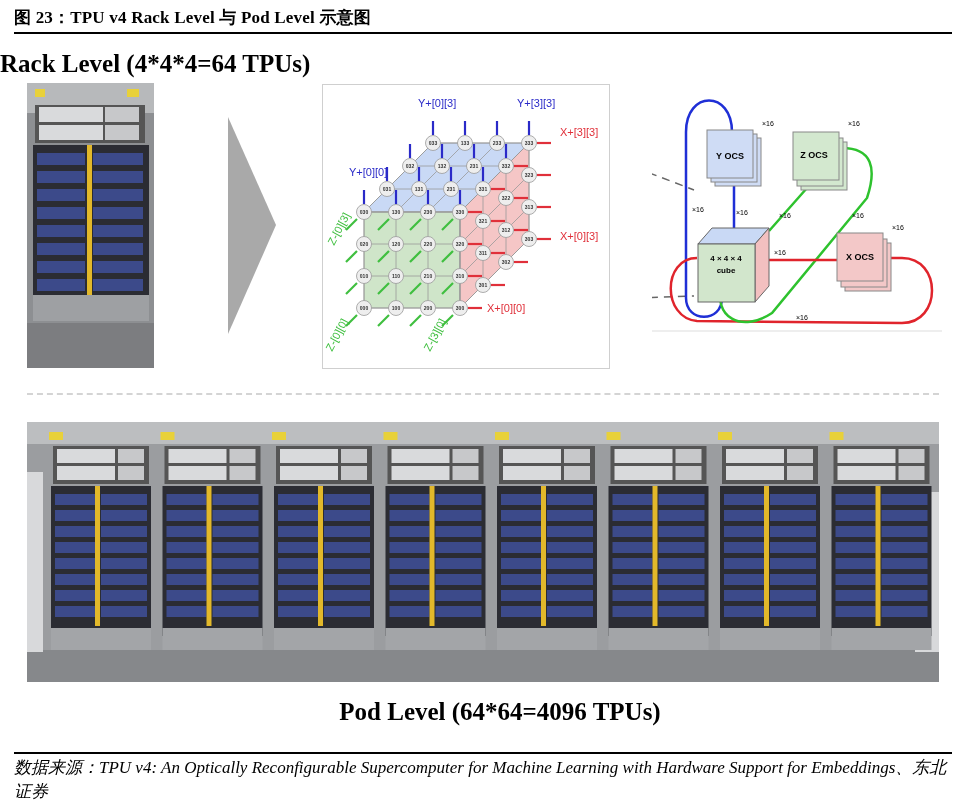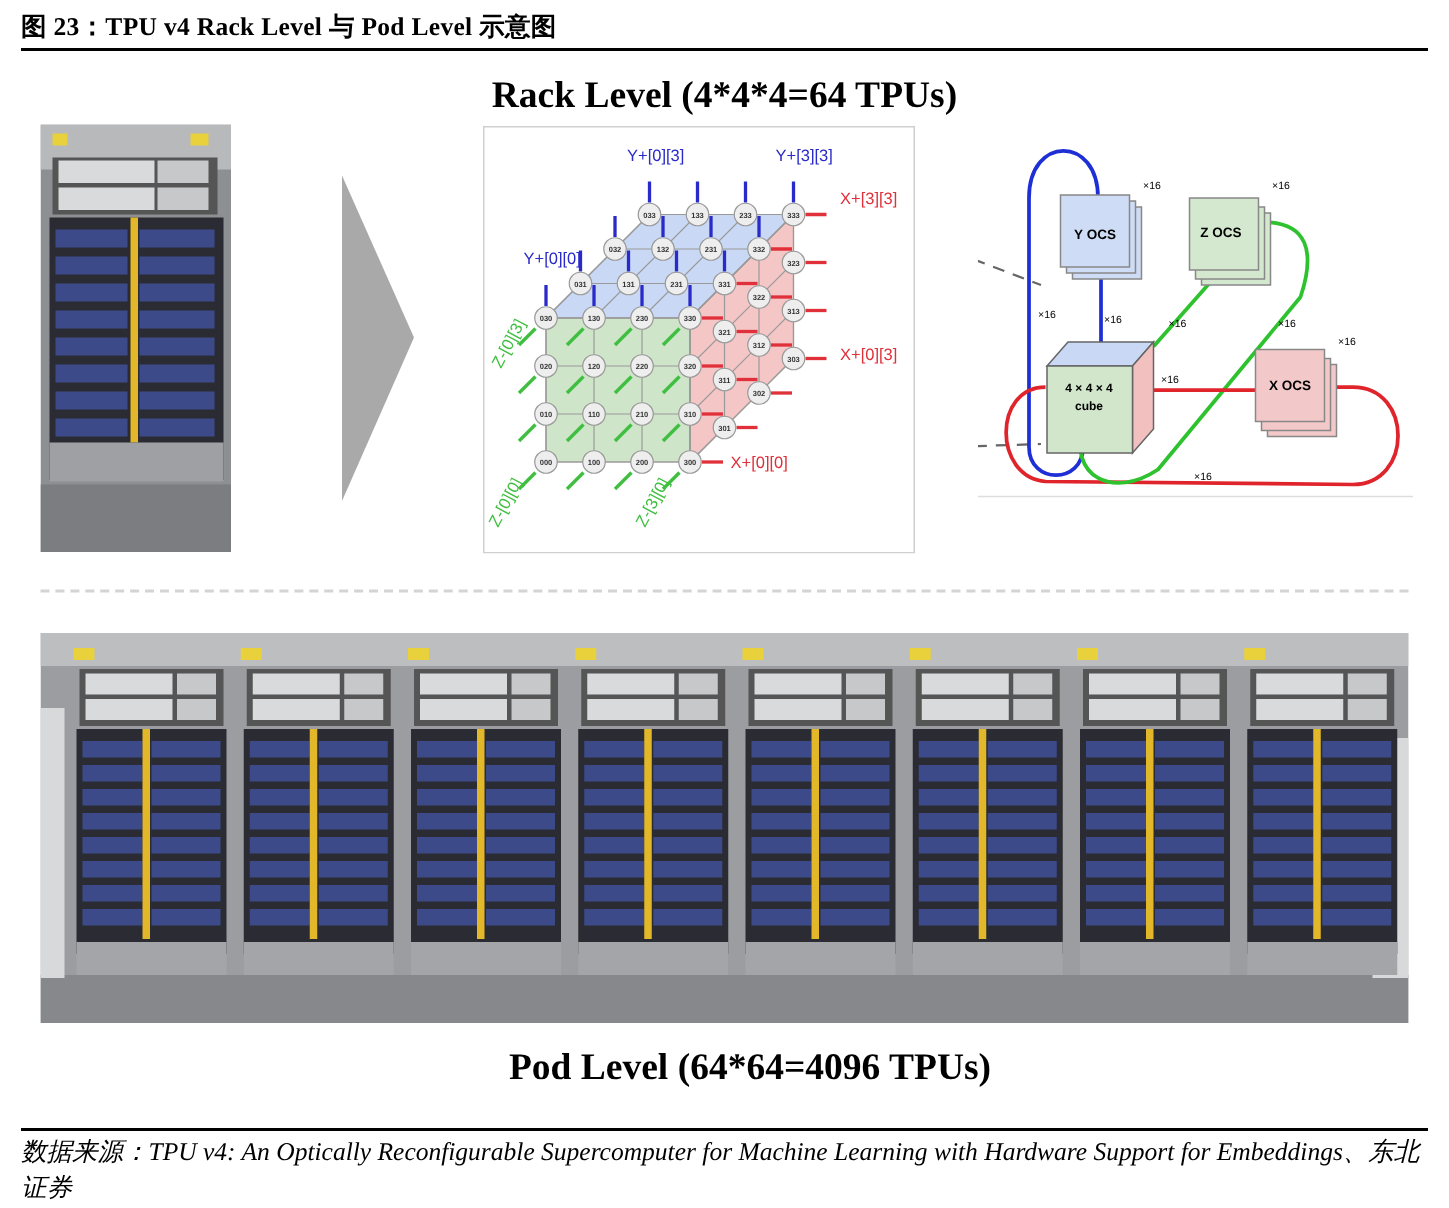--- a/index.html
+++ b/index.html
@@ -1,19 +1,19 @@
 <!DOCTYPE html>
 <html><head>
 <meta charset="utf-8">
 <style>
   html,body{margin:0;padding:0;background:#fff;}
   body{width:966px;height:805px;position:relative;overflow:hidden;font-family:"Liberation Serif","DejaVu Serif",serif;color:#000;}
   .fig-title{position:absolute;left:14px;top:6px;font-weight:bold;font-size:17px;letter-spacing:0.2px;text-align:right;}
   .title-rule{position:absolute;left:14px;top:32px;width:938px;height:1.5px;background:#000;}
-  .rack-heading{position:absolute;left:0;width:966px;top:50px;text-align:center;font-weight:bold;font-size:25px;}
+  .rack-heading{position:absolute;left:0;width:966px;top:50px;text-align:left;font-weight:bold;font-size:25px;}
   .pod-heading{position:absolute;left:0;width:1000px;top:698px;text-align:center;font-weight:bold;font-size:25px;}
   .rack-photo{position:absolute;left:27px;top:83px;width:127px;height:285px;}
   .arrow{position:absolute;left:228px;top:117px;width:48px;height:217px;}
   .cube-diagram{position:absolute;left:322px;top:84px;width:288px;height:285px;}
   .ocs-diagram{position:absolute;left:652px;top:98px;width:290px;height:236px;}
   .divider{position:absolute;left:27px;top:393px;width:912px;height:0;border-top:2px dashed #d4d4d4;}
   .pod-photo{position:absolute;left:27px;top:422px;width:912px;height:260px;}
   .source-rule{position:absolute;left:14px;top:752px;width:938px;height:1.5px;background:#000;}
   .source{position:absolute;left:14px;top:756px;width:945px;font-size:17px;line-height:24px;font-style:italic;}
   svg text{font-family:"Liberation Sans","DejaVu Sans",sans-serif;}

